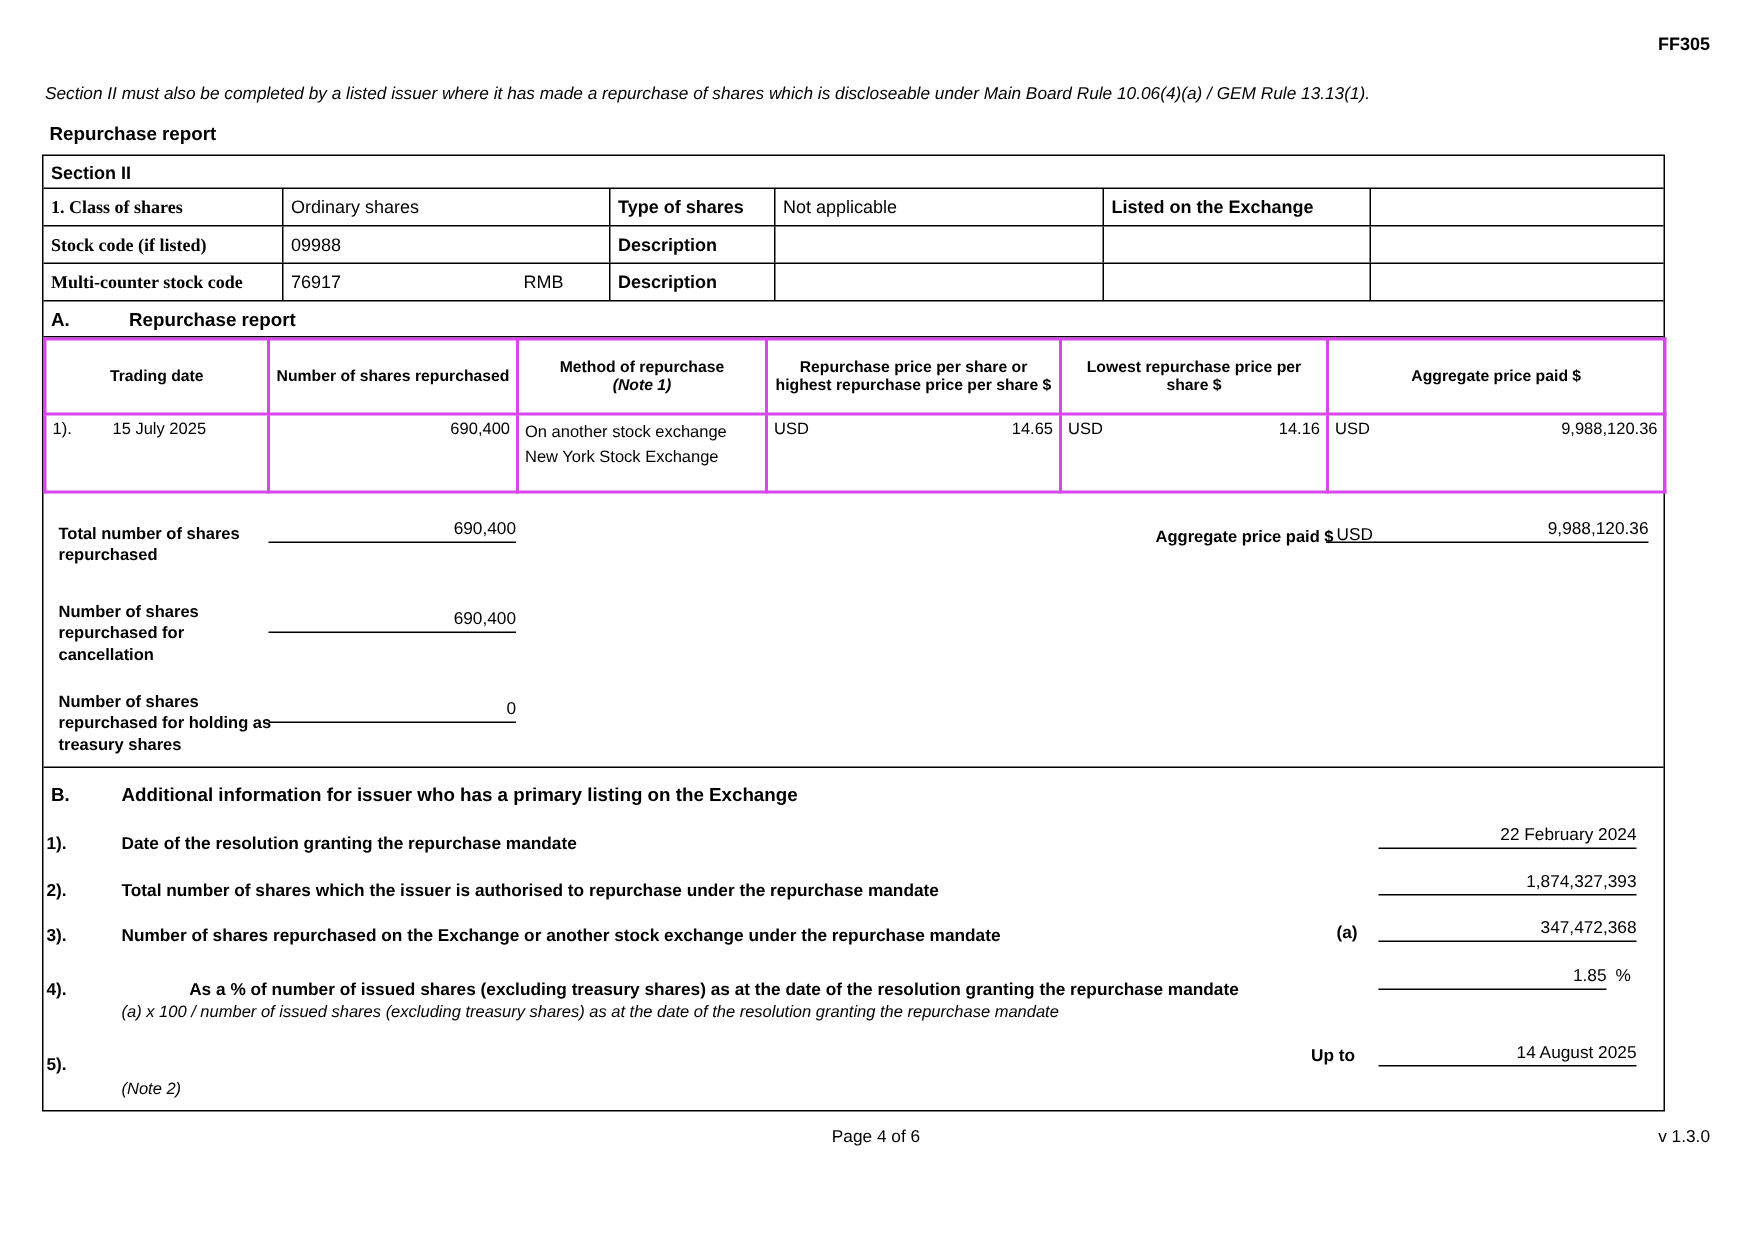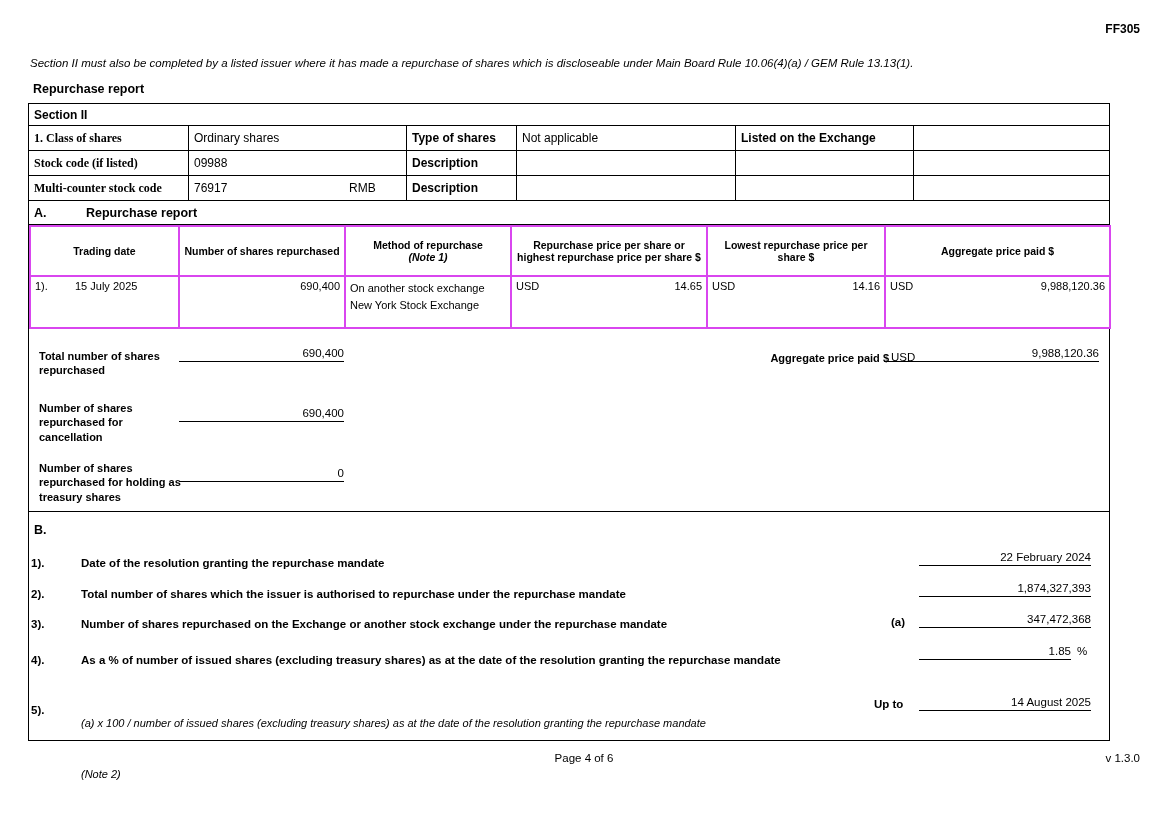--- a/index.html
+++ b/index.html
@@ -163,21 +163,20 @@
   .bitem-txt {
     position: absolute;
     font-weight: bold;
     font-size: 11.5px;
   }
   .bitem-sub {
     position: absolute;
     font-style: italic;
     font-weight: normal;
     font-size: 11px;
-    margin-top: 48px;
   }
   .bval {
     position: absolute;
     text-align: right;
     border-bottom: 1px solid #000;
     font-size: 11.5px;
     padding-bottom: 2px;
   }
   .bsuffix {
     position: absolute;
@@ -309,36 +308,37 @@
       <div class="tot-val" style="left:855px; top:18px; width:215px;">9,988,120.36</div>
 
       <div class="tot-label" style="left:10px; top:72px; width:150px;">Number of shares repurchased for cancellation</div>
       <div class="tot-val" style="left:150px; top:78px; width:165px;">690,400</div>
 
       <div class="tot-label" style="left:10px; top:132px; width:150px;">Number of shares repurchased for holding as treasury shares</div>
       <div class="tot-val" style="left:150px; top:138px; width:165px;">0</div>
     </div>
 
     <div class="sec-b-head" style="left:5px; top:419px;">B.</div>
+    <div class="sec-b-head" style="left:52px; top:419px;">Additional information for issuer who has a primary listing on the Exchange</div>
 
     <div class="bitem-no" style="left:2px; top:453px;">1).</div>
     <div class="bitem-txt" style="left:52px; top:453px; width:790px;">Date of the resolution granting the repurchase mandate</div>
     <div class="bval" style="left:890px; top:447px; width:172px;">22 February 2024</div>
 
     <div class="bitem-no" style="left:2px; top:484px;">2).</div>
     <div class="bitem-txt" style="left:52px; top:484px; width:790px;">Total number of shares which the issuer is authorised to repurchase under the repurchase mandate</div>
     <div class="bval" style="left:890px; top:478px; width:172px;">1,874,327,393</div>
 
     <div class="bitem-no" style="left:2px; top:514px;">3).</div>
     <div class="bitem-txt" style="left:52px; top:514px; width:790px;">Number of shares repurchased on the Exchange or another stock exchange under the repurchase mandate</div>
     <div class="bprefix" style="left:862px; top:512px;">(a)</div>
     <div class="bval" style="left:890px; top:509px; width:172px;">347,472,368</div>
 
     <div class="bitem-no" style="left:2px; top:550px;">4).</div>
-    <div class="bitem-txt" style="left:52px; top:550px; width:790px;">As a % of number of issued shares (excluding treasury shares) as at the date of the resolution granting the repurchase mandate</div>
+    <div class="bitem-txt" style="left:52px; top:550px; width:790px;text-align:center;">As a % of number of issued shares (excluding treasury shares) as at the date of the resolution granting the repurchase mandate</div>
     <div class="bitem-sub" style="left:52px; top:565px; width:790px;">(a) x 100 / number of issued shares (excluding treasury shares) as at the date of the resolution granting the repurchase mandate</div>
     <div class="bval" style="left:890px; top:541px; width:152px;">1.85</div>
     <div class="bsuffix" style="left:1048px; top:541px;">%</div>
 
     <div class="bitem-no" style="left:2px; top:600px;">5).</div>
     <div class="bitem-sub" style="left:52px; top:616px; width:790px;">(Note 2)</div>
     <div class="bprefix" style="left:845px; top:594px;">Up to</div>
     <div class="bval" style="left:890px; top:592px; width:172px;">14 August 2025</div>
 
   </div>

